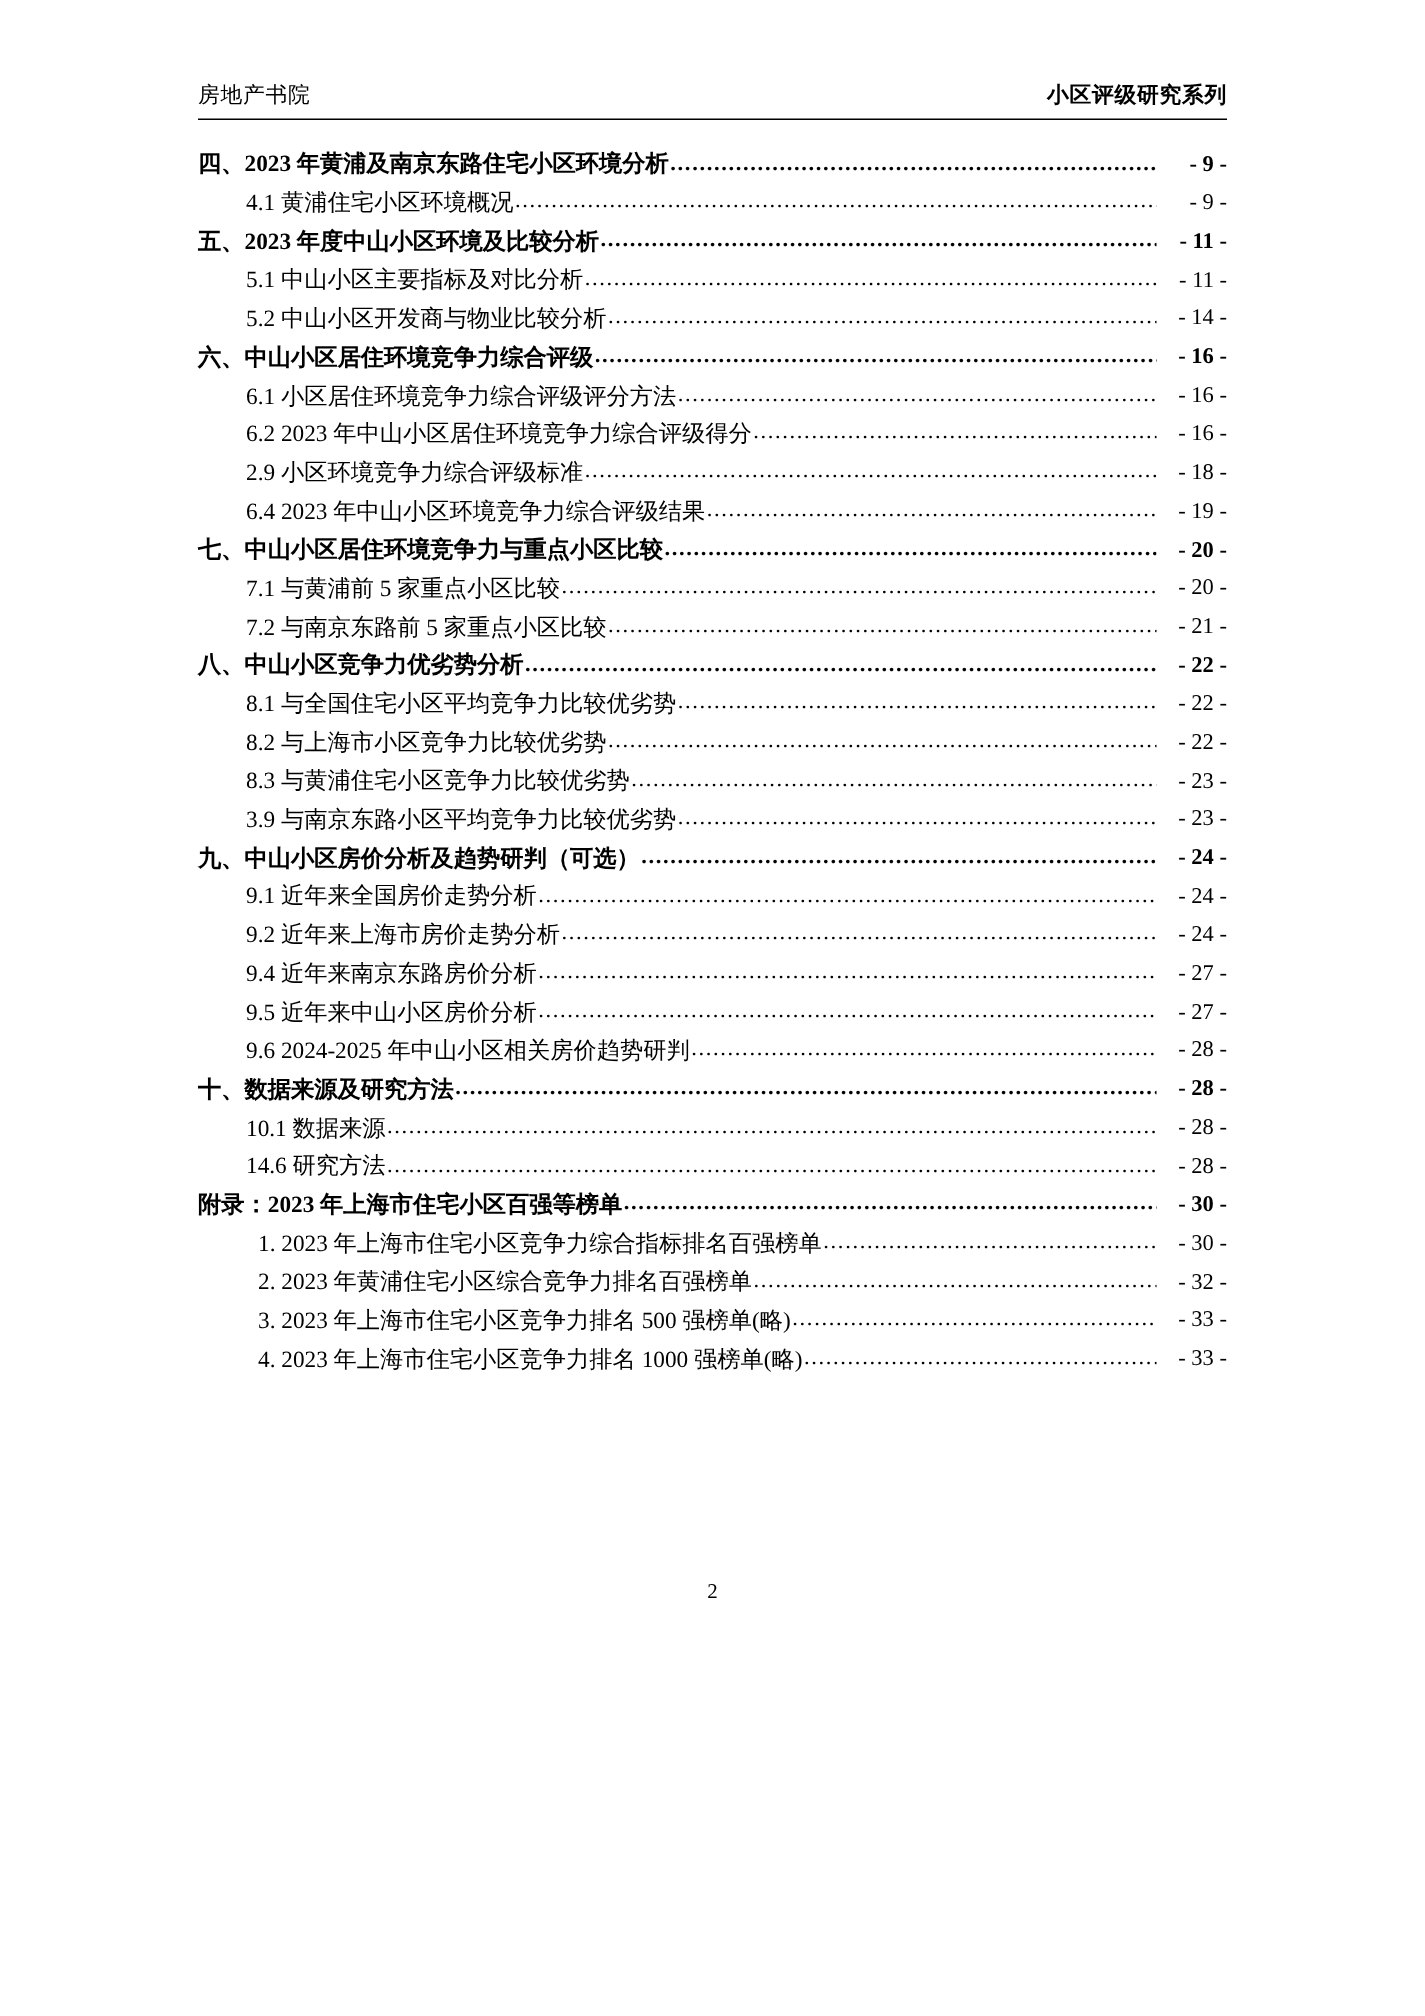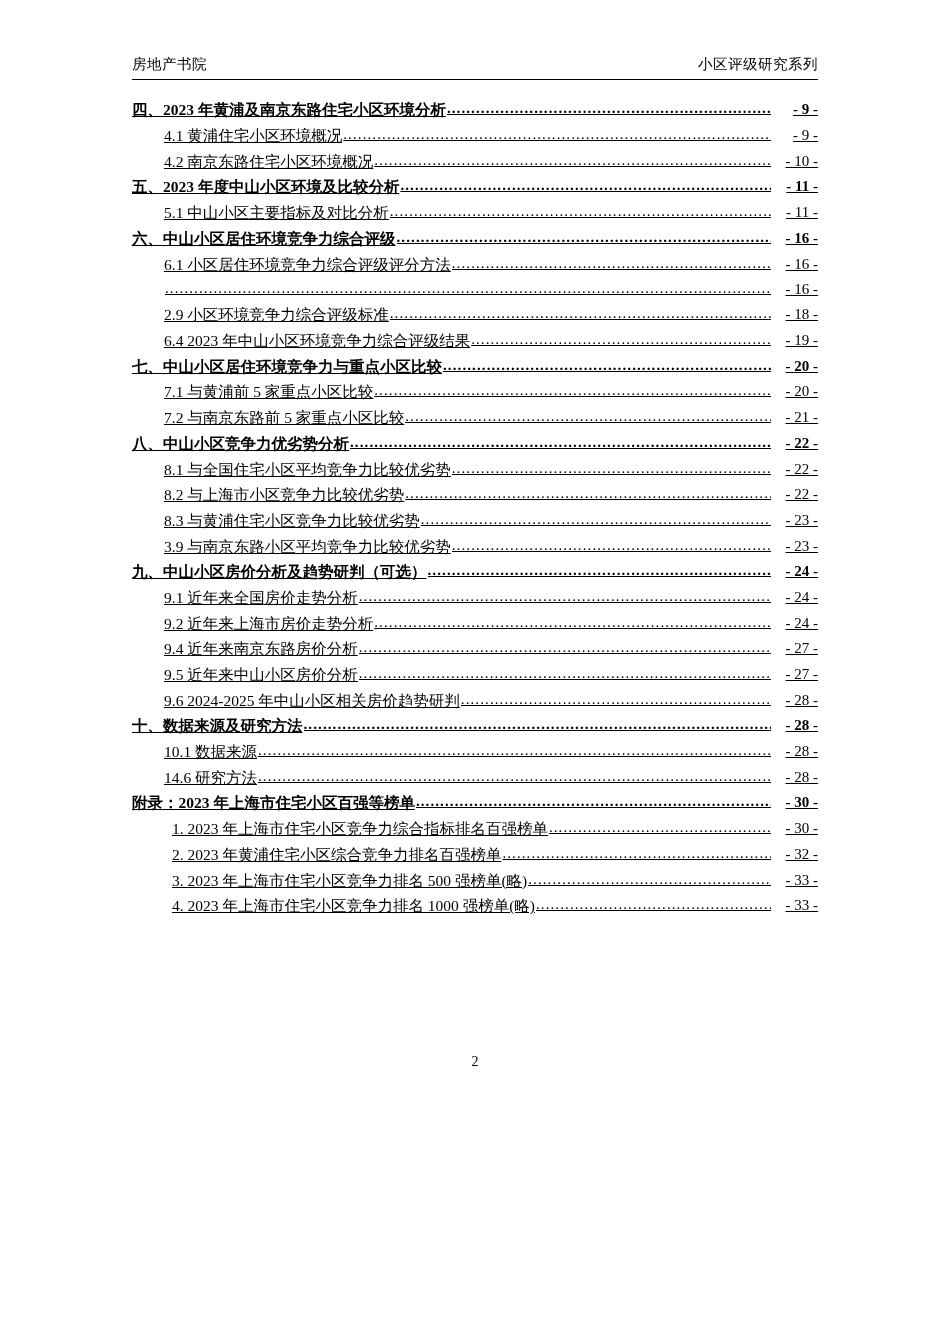--- a/index.html
+++ b/index.html
@@ -28,34 +28,33 @@
     display: flex;
     justify-content: space-between;
     align-items: flex-end;
     font-size: 14.5px;
     line-height: 1.2;
     padding-bottom: 6px;
     border-bottom: 1.3px solid #000;
     letter-spacing: 0.5px;
   }
   .header-left { font-weight: 400; }
-  .header-right { font-weight: 400; }
+  .header-right { font-weight: 700; }
 
   
   .toc {
     margin-top: 22px;
   }
   .toc-row {
     display: flex;
-    align-items: flex-start;
+    align-items: center;
     font-size: 15.5px;
     line-height: 1.0;
     margin-bottom: 10.2px;
     white-space: nowrap;
-    text-decoration: underline;
   }
   .toc-row.lvl1 {
     font-weight: bold;
     padding-left: 0px;
   }
   .toc-row.lvl2 {
     font-weight: normal;
     padding-left: 32px;
   }
   .toc-row.lvl2b {
@@ -114,46 +113,47 @@
       <div class="toc-row lvl1">
         <span class="toc-title">四、2023 年黄浦及南京东路住宅小区环境分析</span>
         <span class="toc-dots"></span>
         <span class="toc-page">- 9 -</span>
       </div>
       <div class="toc-row lvl2">
         <span class="toc-title">4.1  黄浦住宅小区环境概况</span>
         <span class="toc-dots"></span>
         <span class="toc-page">- 9 -</span>
       </div>
-      <div class="toc-row lvl2">
-        <span class="toc-title">4.2  南京东路住宅小区环境概况</span>
-        <span class="toc-dots"></span>
-        <span class="toc-page">- 10 -</span>
-      </div>
       <div class="toc-row lvl1">
         <span class="toc-title">五、2023 年度中山小区环境及比较分析</span>
         <span class="toc-dots"></span>
         <span class="toc-page">- 11 -</span>
       </div>
       <div class="toc-row lvl2">
         <span class="toc-title">5.1  中山小区主要指标及对比分析</span>
         <span class="toc-dots"></span>
         <span class="toc-page">- 11 -</span>
       </div>
+      <div class="toc-row lvl2">
+        <span class="toc-title">5.2  中山小区开发商与物业比较分析</span>
+        <span class="toc-dots"></span>
+        <span class="toc-page">- 14 -</span>
+      </div>
       <div class="toc-row lvl1">
         <span class="toc-title">六、中山小区居住环境竞争力综合评级</span>
         <span class="toc-dots"></span>
         <span class="toc-page">- 16 -</span>
       </div>
       <div class="toc-row lvl2">
         <span class="toc-title">6.1  小区居住环境竞争力综合评级评分方法</span>
         <span class="toc-dots"></span>
         <span class="toc-page">- 16 -</span>
       </div>
       <div class="toc-row lvl2">
+        <span class="toc-title">6.2 2023 年中山小区居住环境竞争力综合评级得分</span>
         <span class="toc-dots"></span>
         <span class="toc-page">- 16 -</span>
       </div>
       <div class="toc-row lvl2">
         <span class="toc-title">2.9  小区环境竞争力综合评级标准</span>
         <span class="toc-dots"></span>
         <span class="toc-page">- 18 -</span>
       </div>
       <div class="toc-row lvl2">
         <span class="toc-title">6.4 2023 年中山小区环境竞争力综合评级结果</span>

